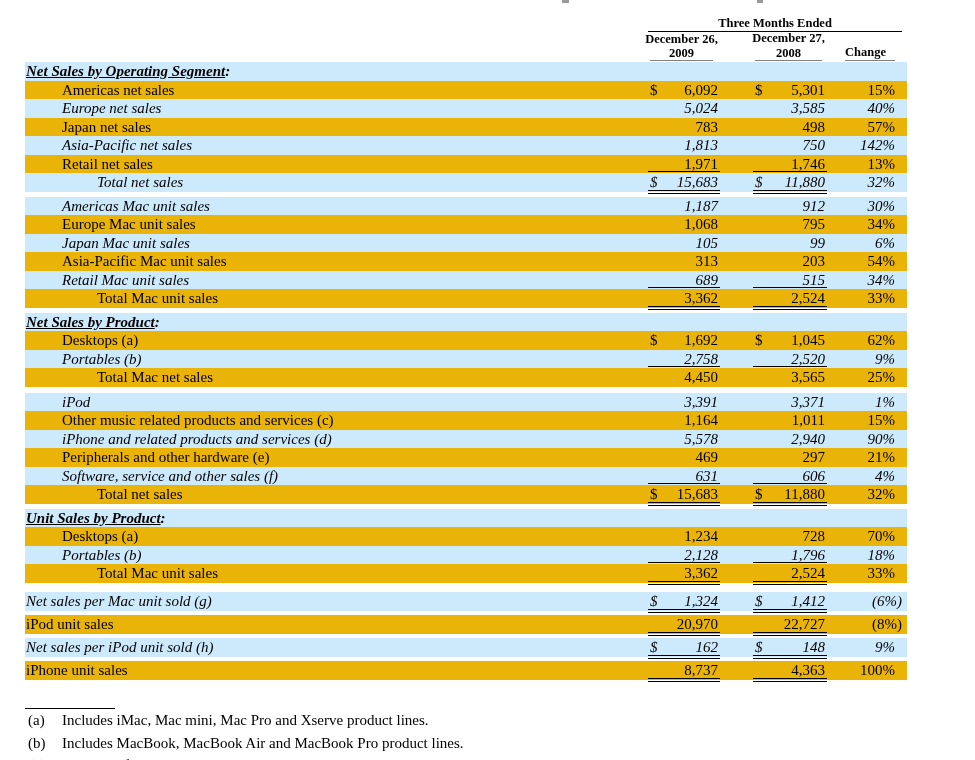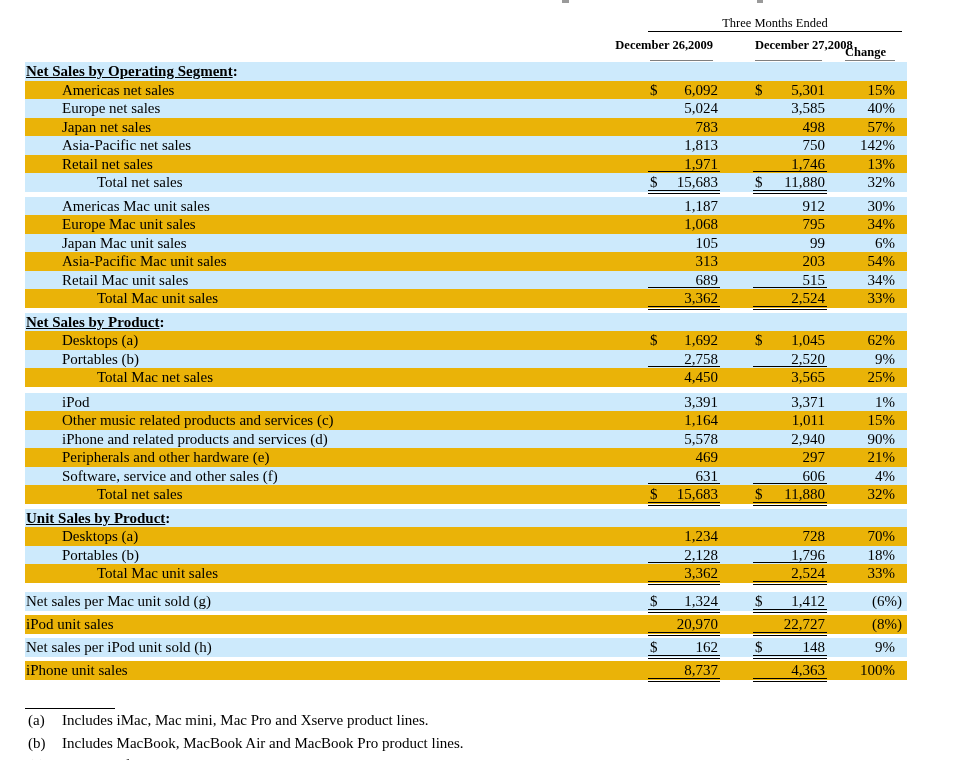--- a/index.html
+++ b/index.html
@@ -9,43 +9,43 @@
     background:#ffffff; color:#000;
     font-family:"Liberation Serif", serif;
   }
   .frag { position:absolute; top:0; height:3px; background:#9a9a9a; }
   #frag1 { left:562px; width:7px; }
   #frag2 { left:757px; width:6px; }
 
   
   .hdr-title {
     position:absolute; left:648px; top:16px; width:254px; height:15px;
-    line-height:15px; text-align:center; font-weight:normal; font-size:12.5px;
+    line-height:15px; text-align:center; font-weight:bold; font-size:12.5px;
     border-bottom:1.5px solid #000; white-space:nowrap;
   }
   .hdr-date {
     position:absolute; top:32px; height:28px;
     border-bottom:1px solid #7f7f7f;
-    display:flex; flex-direction:row; align-items:center; justify-content:flex-end;
+    display:flex; flex-direction:column; align-items:center; justify-content:flex-end;
     font-weight:bold; font-size:12.5px; line-height:13.5px;
   }
   .hdr-date span { white-space:nowrap; }
   #hd1 { left:650px; width:63px; }
   #hd2 { left:755px; width:67px;justify-content:space-between; }
   .hdr-change {
     position:absolute; left:845px; top:45px; width:50px; height:15px;
     border-bottom:1px solid #7f7f7f;
     font-weight:bold; font-size:12.5px; line-height:15px; text-align:left;
   }
 
   
   #tbody { position:absolute; left:25px; top:62px; width:882px; }
   .row { display:flex; height:18.5px; line-height:18.5px; font-size:15px; }
   .sp  { width:100%; }
-  .bg-b { background:var(--stripe); }
+  .bg-b { background:var(--stripe);font-style:italic; }
   .bg-w { background:#eab308; }
   .c-label { flex:1 1 auto; white-space:nowrap; overflow:hidden; padding-left:1px; }
   .r-item .c-label  { padding-left:37px; }
   .r-total .c-label { padding-left:72px; }
   .r-section { font-weight:bold; }
   .r-section .su { text-decoration:underline; }
   .c-num { width:68px; flex:none; display:flex; justify-content:space-between; position:relative; }
   .c-num2 { width:70px; }
   .c-g1 { width:37px; flex:none; }
   .c-g2 { width:20px; flex:none; }

